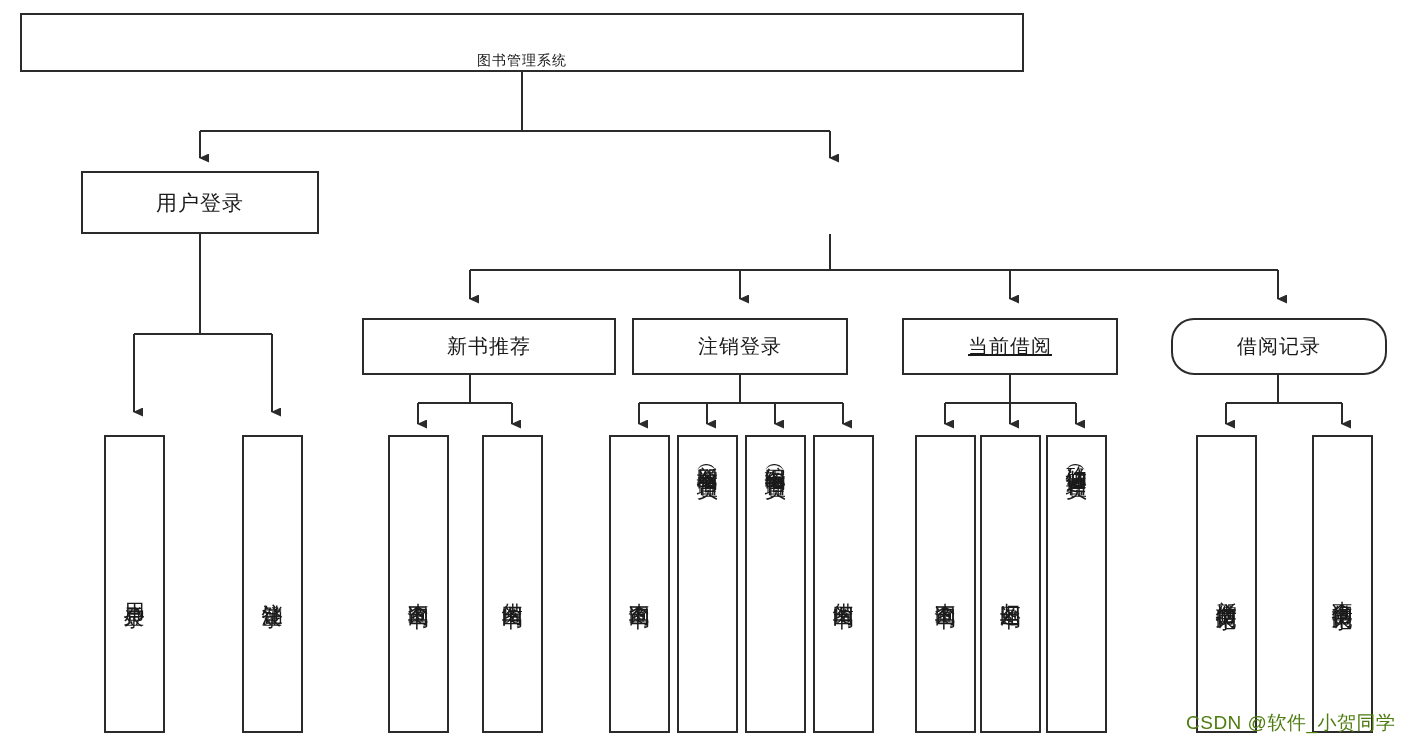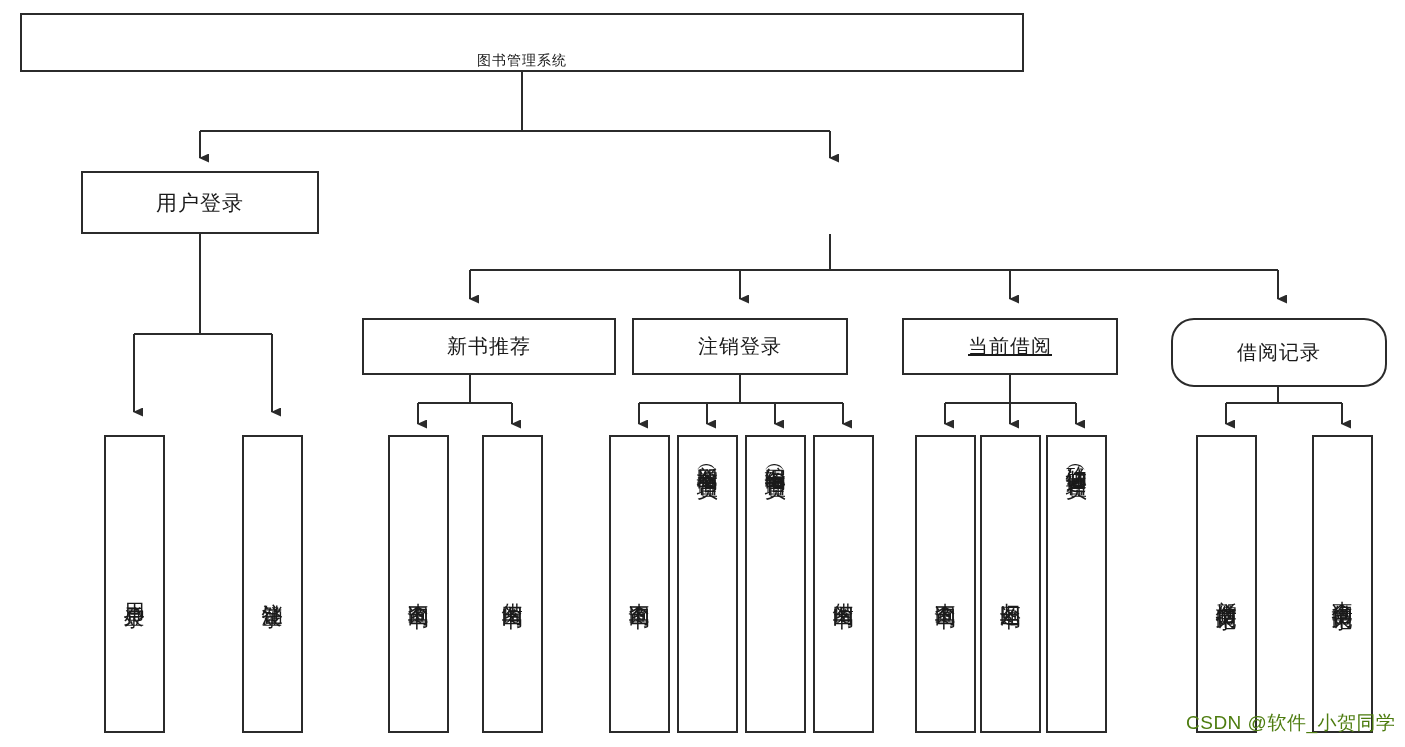--- a/index.html
+++ b/index.html
@@ -147,21 +147,21 @@
   </div>
 
   <div class="node lvl2" style="left:632px;top:318px;width:216px;height:57px;">
     <span>注销登录</span>
   </div>
 
   <div class="node lvl2" style="left:902px;top:318px;width:216px;height:57px;text-decoration:underline;">
     <span>当前借阅</span>
   </div>
 
-  <div class="node lvl2" style="left:1171px;top:318px;width:216px;height:69px;border-radius:23px;">
+  <div class="node lvl2" style="left:1171px;top:318px;width:216px;height:57px;border-radius:23px;">
     <span>借阅记录</span>
   </div>
 
   <div class="node leaf" style="left:104px;top:435px;width:61px;height:298px;">
     <div class="leafwrap">
         <span class="vtext">用户登录</span>
       </div>
   </div>
 
   <div class="node leaf" style="left:242px;top:435px;width:61px;height:298px;">

